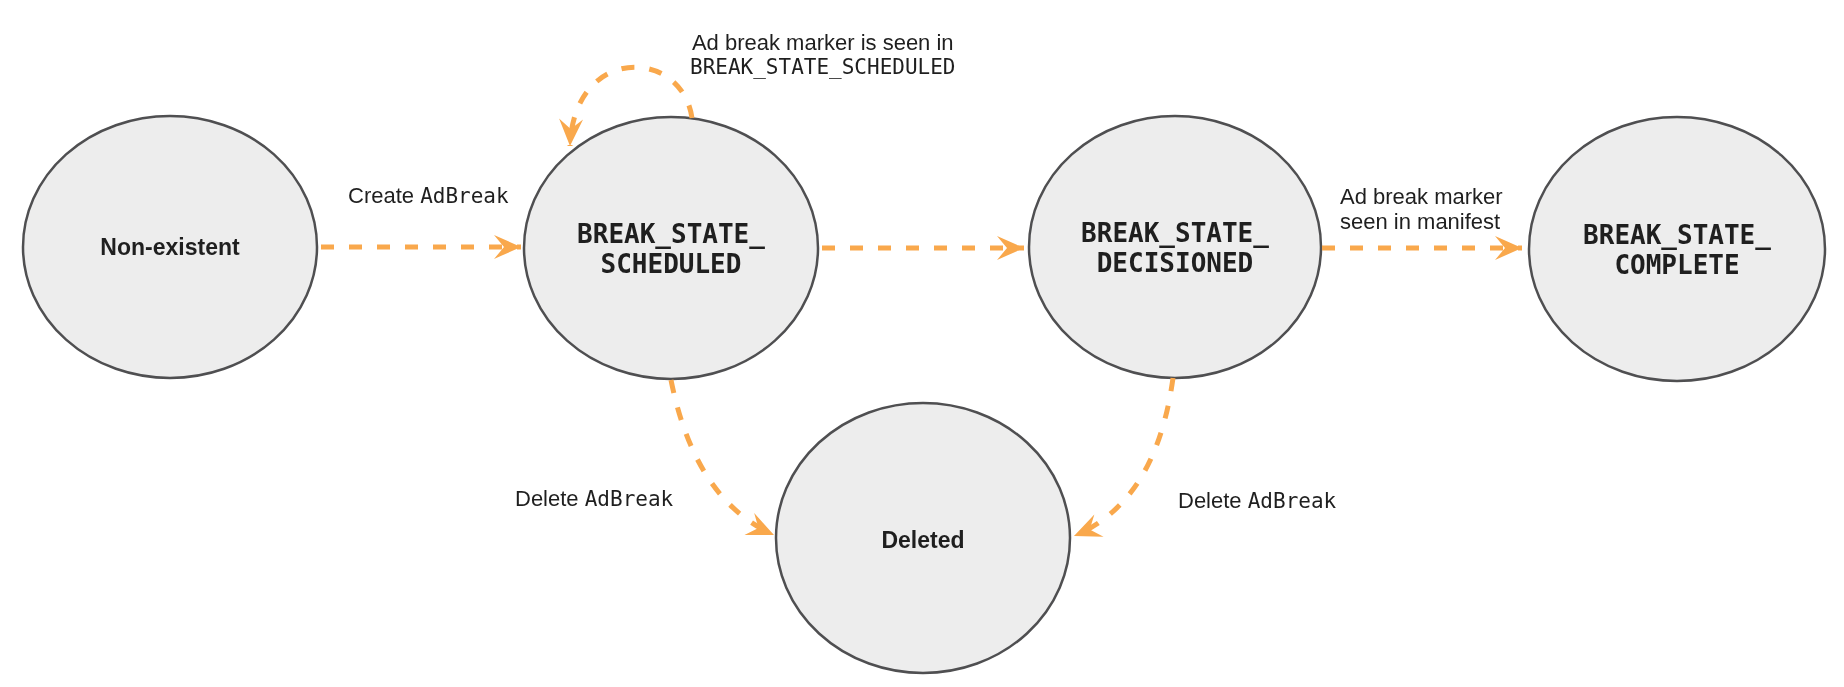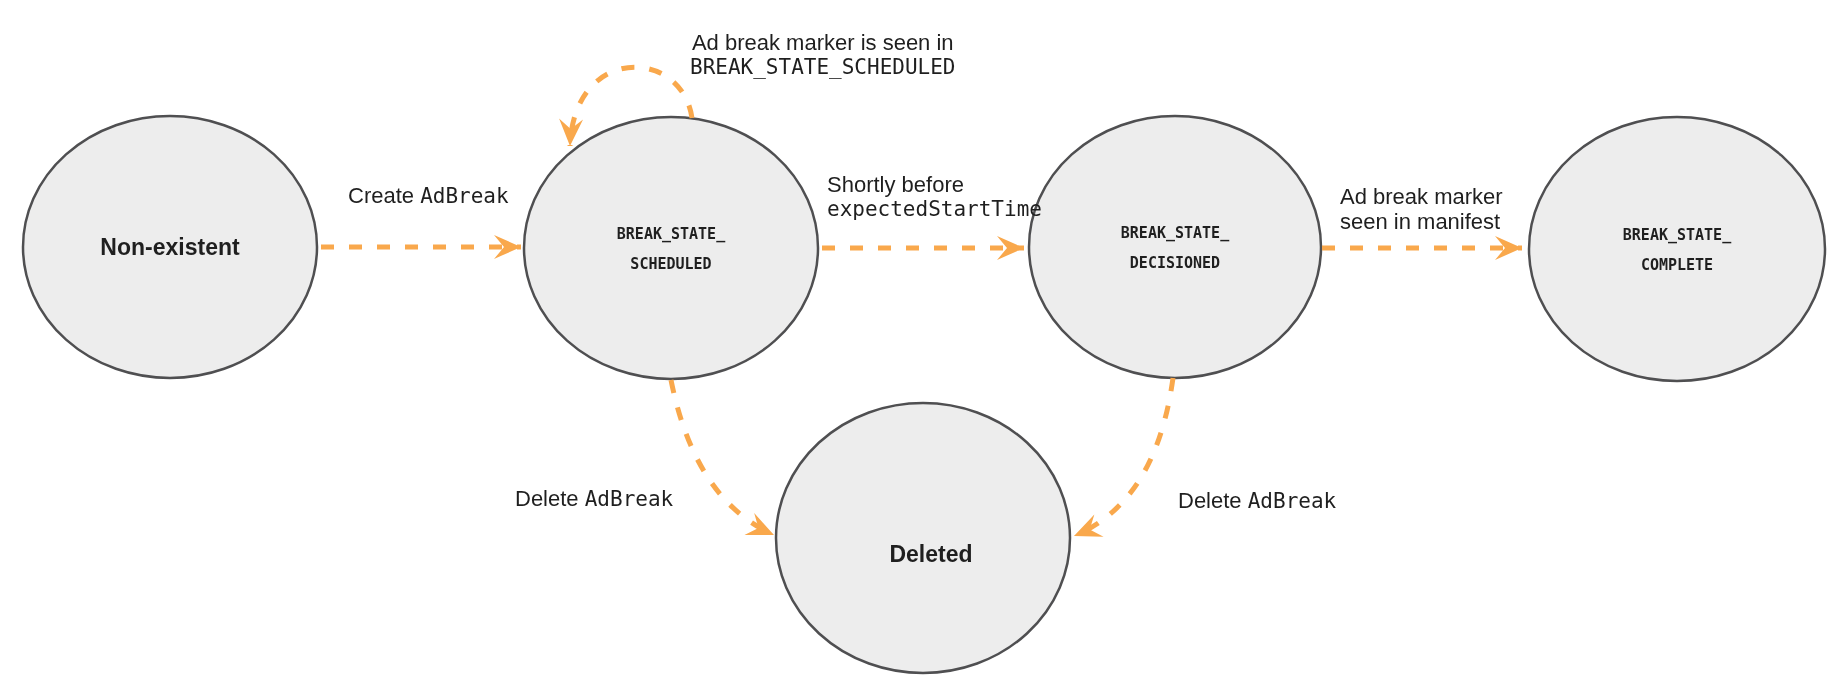--- a/index.html
+++ b/index.html
@@ -24,21 +24,21 @@
     position: absolute;
     transform: translate(-50%, -50%);
     text-align: center;
     font-weight: bold;
     font-size: 23px;
     line-height: 30px;
     white-space: nowrap;
   }
   .node-lbl.mono {
     font-family: "DejaVu Sans Mono", monospace;
-    font-size: 15px;
+    font-size: 26px;
     line-height: 30px;
   }
 
   
   .edge-lbl {
     position: absolute;
     font-size: 22px;
     line-height: 25px;
     white-space: nowrap;
   }
@@ -83,35 +83,31 @@
   <div class="node-lbl mono" style="left:1175px; top:248px;">
     <div>BREAK_STATE_</div>
     <div>DECISIONED</div>
   </div>
 
   <div class="node-lbl mono" style="left:1677px; top:250px;">
     <div>BREAK_STATE_</div>
     <div>COMPLETE</div>
   </div>
 
-  <div class="node-lbl" style="left:923px; top:554px;margin-left:8px;">Deleted</div>
+  <div class="node-lbl" style="left:923px; top:540px;">Deleted</div>
 
   <div class="edge-lbl" style="left:348px; top:183px;">
     <span>Create </span><span class="code">AdBreak</span>
   </div>
 
   <div class="edge-lbl" style="left:690px; top:30px;text-align:center;">
     <div>Ad break marker is seen in</div>
     <div class="code-line">BREAK_STATE_SCHEDULED</div>
   </div>
 
-  <div class="edge-lbl" style="left:827px; top:172px;">
-    <div>Shortly before</div>
-    <div class="code-line">expectedStartTime</div>
-  </div>
 
   <div class="edge-lbl" style="left:1340px; top:184px;">
     <div>Ad break marker</div>
     <div>seen in manifest</div>
   </div>
 
   <div class="edge-lbl" style="left:515px; top:486px;">
     <span>Delete </span><span class="code">AdBreak</span>
   </div>
 

